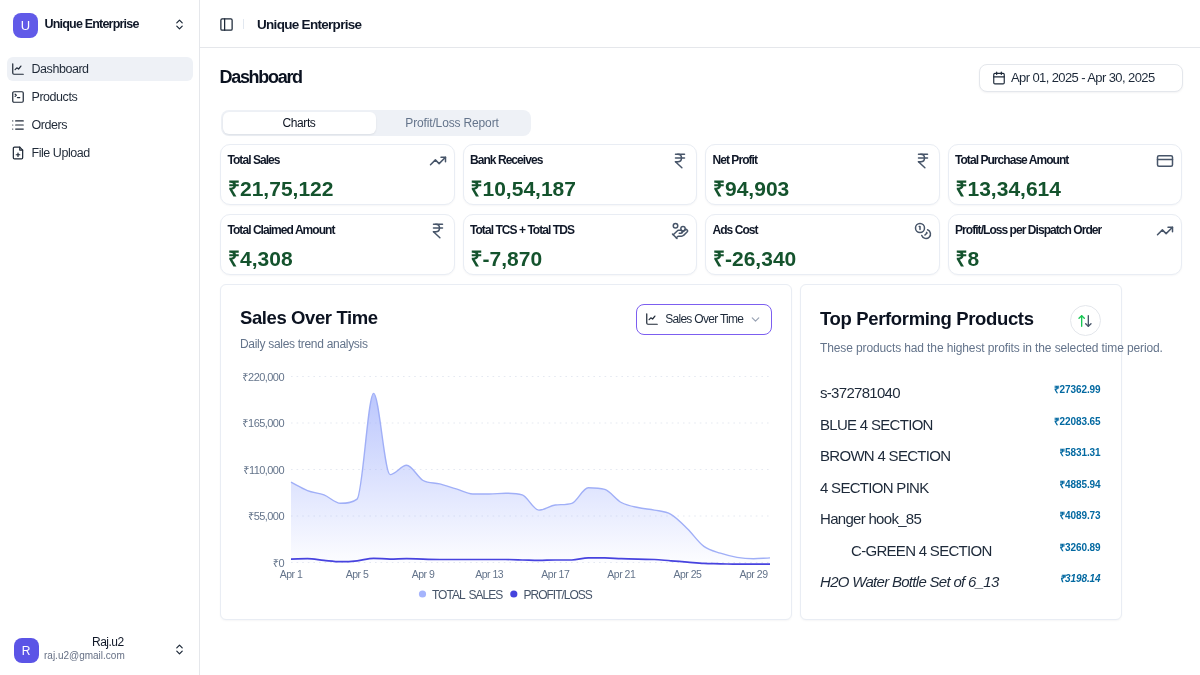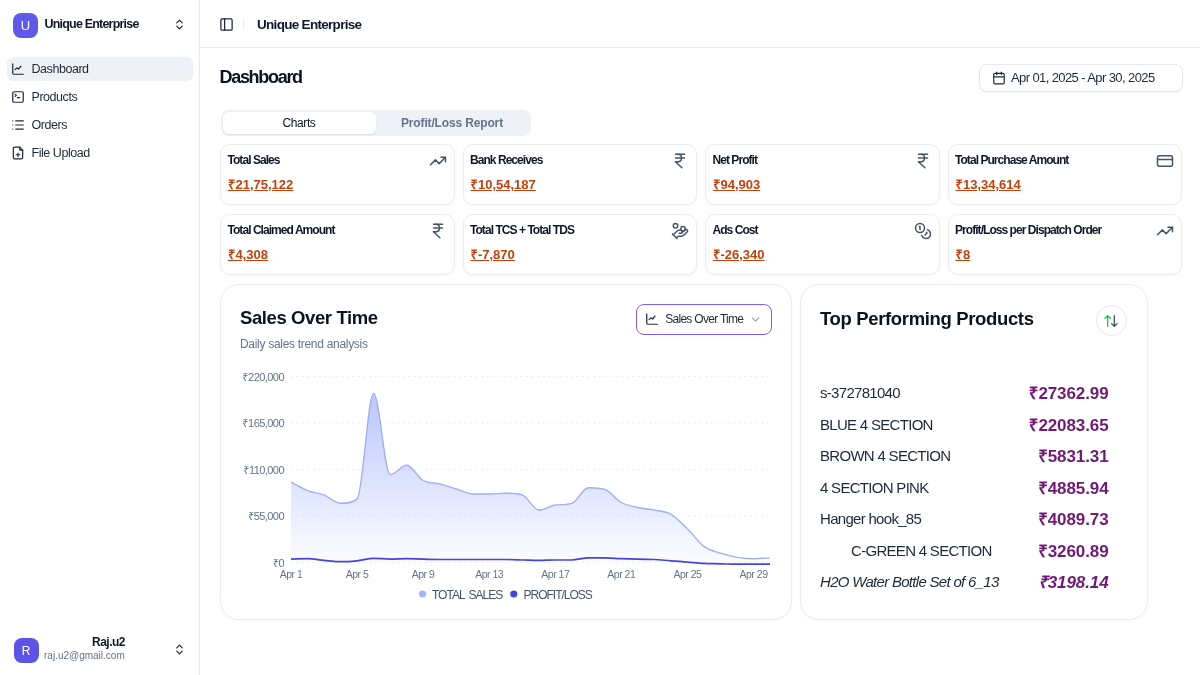--- a/index.html
+++ b/index.html
@@ -16,21 +16,21 @@
 #sb-title { position:absolute; left:36.5px; top:9px; font-size:12.5px; font-weight:700; color:#101828; letter-spacing:-0.8px;}
 #sb-head svg.chev { position:absolute; right:6.5px; top:10px; }
 .mitem { position:absolute; left:7px; width:186px; height:24px; border-radius:6px;
   display:flex; align-items:center; gap:6.5px; padding-left:4px;
   font-size:12.5px; letter-spacing:-0.45px; color:#1f2937; }
 .mitem.active { background:#eef1f6; }
 .mitem svg { flex:0 0 auto; }
 #sb-user { position:absolute; left:8px; top:630px; width:184px; height:40px; }
 #sb-avatar { position:absolute; left:5.5px; top:8px; width:25px; height:25px; border-radius:8px;
   background:#5b54e6; color:#fff; font-size:12px; font-weight:400; display:flex; align-items:center; justify-content:center; }
-#sb-uname { position:absolute; left:36px; top:4.5px; font-size:12px; font-weight:700; color:#101828; letter-spacing:-0.5px;padding-left:48px; }
+#sb-uname { position:absolute; left:36px; top:4.5px; font-size:12px; font-weight:400; color:#101828; letter-spacing:-0.5px;padding-left:48px; }
 #sb-umail { position:absolute; left:36px; top:19.5px; font-size:10px; color:#667085; letter-spacing:0px; }
 #sb-user svg.chev { position:absolute; right:6.5px; top:13px; }
 
 
 #topbar { position:absolute; left:200px; top:0; width:1000px; height:48px; background:#fff;
   border-bottom:1px solid #e5e7eb; }
 #tb-icon { position:absolute; left:19px; top:17px; }
 #tb-sep { position:absolute; left:43px; top:19px; width:1px; height:10px; background:#e2e8f0; }
 #tb-title { position:absolute; left:57px; top:17px; font-size:13.5px; font-weight:700; color:#101828; letter-spacing:-0.7px; }
 
@@ -39,46 +39,46 @@
 #h1 { position:absolute; left:19.5px; top:19.3px; font-size:18px; font-weight:700; color:#0b1220; letter-spacing:-1.3px; line-height:1.15; }
 #datebtn { position:absolute; right:17px; top:15.5px; width:204px; height:28px; background:#fff;
   border:1px solid #e4e7ec; border-radius:8px; box-shadow:0 1px 2px rgba(16,24,40,.05);
   display:flex; align-items:center; justify-content:flex-start; padding-left:11.5px; gap:5.5px; white-space:nowrap;
   font-size:13px; font-weight:500; color:#1d2939; letter-spacing:-0.6px; }
 #tabs { position:absolute; left:20.5px; top:62px; width:310px; height:25.5px; background:#eef1f6;
   border-radius:8px; padding:2px; display:flex; }
 .tab { flex:1; height:21.5px; border-radius:6px; display:flex; align-items:center; justify-content:center;
   font-size:12px; }
 .tab.on { background:#fff; font-weight:400; color:#0b1220; letter-spacing:-0.4px; box-shadow:0 1px 2px rgba(16,24,40,.08); }
-.tab.off { color:#64748b; font-weight:700; letter-spacing:-0.15px; }
+.tab.off { color:#64748b; font-weight:400; letter-spacing:-0.15px; }
 
 
 .scard { position:absolute; width:234.5px; height:60.5px; background:#fff; border:1px solid #e9edf4;
   border-radius:10px; box-shadow:0 1px 2px rgba(16,24,40,.04); }
 .scard .t { position:absolute; left:6.5px; top:9px; font-size:12px; font-weight:700; color:#101828; letter-spacing:-0.95px; line-height:1; }
-.scard .v { position:absolute; left:7px; top:33px; font-size:13px; font-weight:700; color:#c2410c; letter-spacing:0px; line-height:1;text-decoration:underline; }
+.scard .v { position:absolute; left:7px; top:33px; font-size:21px; font-weight:700; color:#14532d; letter-spacing:0px; line-height:1; }
 .scard svg { position:absolute; right:7px; top:6.5px; }
 
 
 .bcard { position:absolute; top:236px; height:335.5px; background:#fff; border:1px solid #e9edf4;
-  border-radius:19px; box-shadow:0 1px 2px rgba(16,24,40,.04); }
+  border-radius:6px; box-shadow:0 1px 2px rgba(16,24,40,.04); }
 #chartcard { left:20px; width:572px; }
-#topcard { left:600px; width:348px; }
+#topcard { left:600px; width:322px; }
 #cc-title { position:absolute; left:19px; top:23.5px; font-size:18.5px; font-weight:700; color:#0b1220; letter-spacing:-0.4px; line-height:1; }
 #cc-sub { position:absolute; left:19px; top:52.5px; font-size:12px; color:#64748b; letter-spacing:-0.3px; line-height:1; }
 #cc-btn { position:absolute; right:19px; top:19px; width:136.5px; height:30.5px; border:1.5px solid #7c5ef0;
   border-radius:8px; background:#fff; display:flex; align-items:center; justify-content:center; gap:6px;
   font-size:12px; font-weight:500; color:#1d2939; letter-spacing:-0.7px; white-space:nowrap; }
 #tp-title { position:absolute; left:19px; top:24.5px; font-size:18.5px; font-weight:700; color:#0b1220; letter-spacing:-0.35px; line-height:1; }
 #tp-btn { position:absolute; right:20.5px; top:20px; width:31px; height:31px; border:1px solid #e4e7ec; border-radius:50%;
   background:#fff; display:flex; align-items:center; justify-content:center; }
 #tp-sub { position:absolute; left:19px; top:57px; font-size:12px; color:#64748b; letter-spacing:-0.12px; line-height:1; white-space:nowrap; }
 .prow { position:absolute; left:19px; right:20.5px; height:16px; }
 .prow .n { position:absolute; left:0; top:0; font-size:15px; color:#1d2939; letter-spacing:-0.7px; line-height:1.1; }
-.prow .a { position:absolute; right:18px; top:0; font-size:17px; font-weight:700; color:#701a75; letter-spacing:-0.1px; line-height:1; }
+.prow .a { position:absolute; right:0; top:0; font-size:10px; font-weight:700; color:#0369a1; letter-spacing:-0.1px; line-height:1; }
 </style>
 </head>
 <body>
 
 <div id="sidebar">
   <div id="sb-head">
     <div id="sb-logo">U</div>
     <div id="sb-title">Unique Enterprise</div>
     <svg class="chev" width="13" height="13" viewBox="0 0 24 24" fill="none" stroke="#1d2939" stroke-width="2.3" stroke-linecap="round" stroke-linejoin="round">
         <path d="m7 15 5 5 5-5"></path>
@@ -285,20 +285,21 @@
           <g stroke="#17c653">
             <path d="m3 8 4-4 4 4"></path>
             <path d="M7 4v16"></path>
           </g>
           <g stroke="#475569">
             <path d="m21 16-4 4-4-4"></path>
             <path d="M17 20V4"></path>
           </g>
         </svg>
     </div>
+    <div id="tp-sub">These products had the highest profits in the selected time period.</div>
     <div class="prow" style="top:100px;">
         <span class="n">s-372781040</span>
         <span class="a">₹27362.99</span>
       </div>
     <div class="prow" style="top:131.5px;">
         <span class="n">BLUE 4 SECTION</span>
         <span class="a">₹22083.65</span>
       </div>
     <div class="prow" style="top:163px;text-align:right;">
         <span class="n">BROWN 4 SECTION</span>

